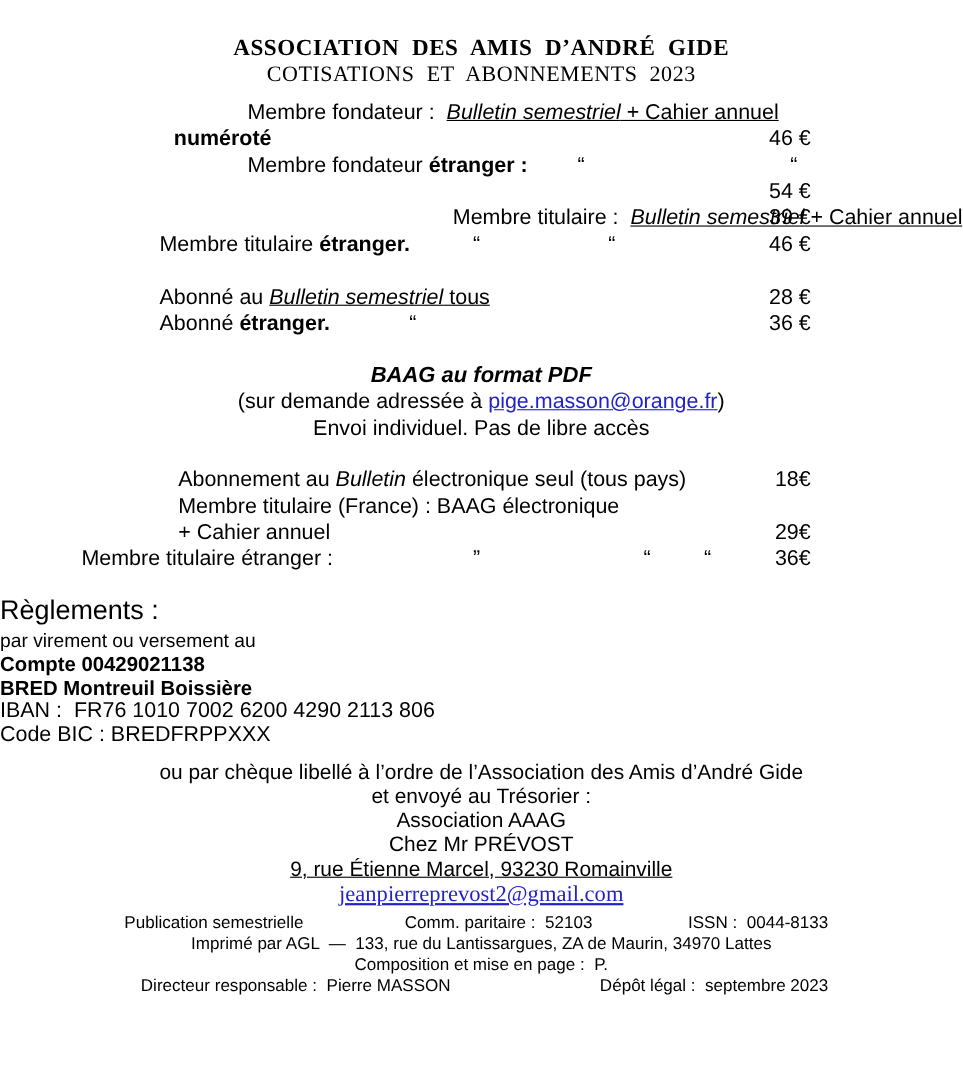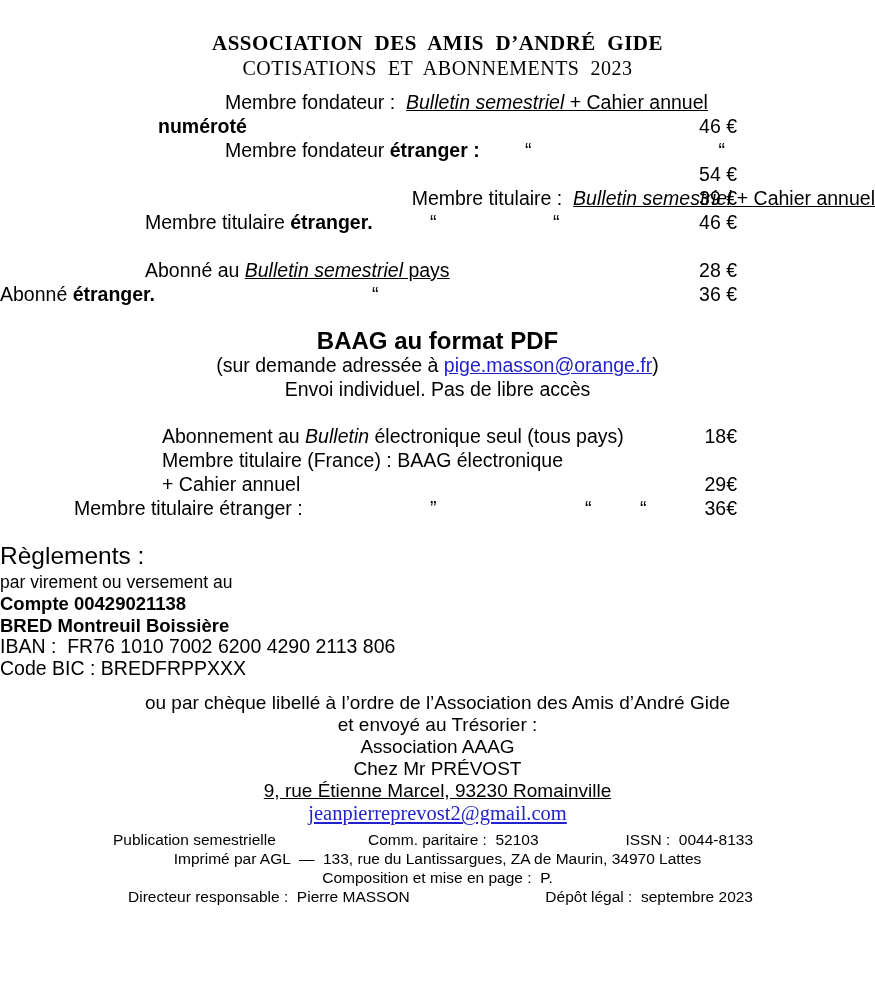--- a/index.html
+++ b/index.html
@@ -24,21 +24,21 @@
   .tarifs { margin-top:9px; font-size:19.5px; }
   .row { position:relative; line-height:24px; min-height:24px; }
   .price { position:absolute; right:138px; top:0; white-space:pre; }
   .q { position:absolute; top:0; }
   .b { font-weight:700; }
   .i { font-style:italic; }
   .u { text-decoration:underline; }
   .spacer24 { height:24px; }
 
   .pdf { margin-top:23px; text-align:center; font-size:19.5px; line-height:24px; }
-  .pdf .titre { font-weight:700; font-size:24px; }
+  .pdf .titre { font-weight:700; font-size:20px;font-style:italic; }
 
   .elec { margin-top:23px; font-size:19.5px; }
 
   .regl { margin-top:20px; text-align:left; }
   .regl .titre { font-size:24.5px; line-height:32px; }
   .regl .small { font-size:17.5px; line-height:21px; }
   .regl .mid   { font-size:18.5px; line-height:21.5px; font-weight:700; }
   .regl .big   { font-size:19.5px; line-height:21.5px; }
 
   .cheque { margin-top:13px; text-align:center; font-size:19px; line-height:22px; }
@@ -90,25 +90,25 @@
     <div class="row" style="padding-left:145px;">
       <span data-bind="tarifs.titulaire_etranger.label">Membre titulaire </span><span class="b" data-bind="tarifs.titulaire_etranger.etranger">étranger.</span>
       <span class="q" style="left:430px;" data-bind="tarifs.titulaire_etranger.q1">“</span>
       <span class="q" style="left:553px;" data-bind="tarifs.titulaire_etranger.q2">“</span>
       <span class="price" data-bind="tarifs.titulaire_etranger.prix">46 €</span>
     </div>
 
     <div class="spacer24"></div>
 
     <div class="row" style="padding-left:145px;">
-      <span data-bind="tarifs.abonne.label">Abonné au </span><span class="u"><span class="i" data-bind="tarifs.abonne.bulletin">Bulletin semestriel</span><span data-bind="tarifs.abonne.seul"> pays</span></span>
+      <span data-bind="tarifs.abonne.label">Abonné au </span><span class="u"><span class="i" data-bind="tarifs.abonne.bulletin">Bulletin semestriel</span><span data-bind="tarifs.abonne.seul"> tous</span></span>
       <span class="price" data-bind="tarifs.abonne.prix">28 €</span>
     </div>
 
-    <div class="row" style="">
+    <div class="row" style="padding-left:145px;">
       <span data-bind="tarifs.abonne_etranger.label">Abonné </span><span class="b" data-bind="tarifs.abonne_etranger.etranger">étranger.</span>
       <span class="q" style="left:372px;" data-bind="tarifs.abonne_etranger.q1">“</span>
       <span class="price" data-bind="tarifs.abonne_etranger.prix">36 €</span>
     </div>
   </div>
 
   <div class="pdf">
     <div class="titre" data-bind="pdf.titre">BAAG au format PDF</div>
     <div>
       <span data-bind="pdf.demande_prefix">(sur demande adressée à </span><a class="link" data-bind="pdf.email">pige.masson@orange.fr</a><span data-bind="pdf.demande_suffix">)</span>

